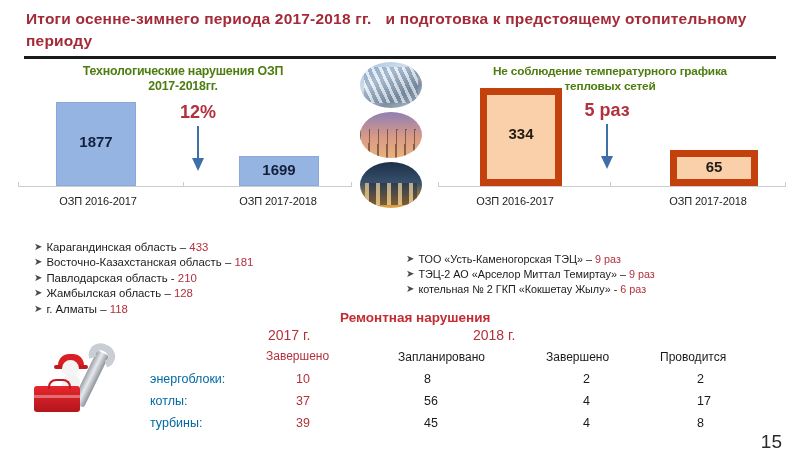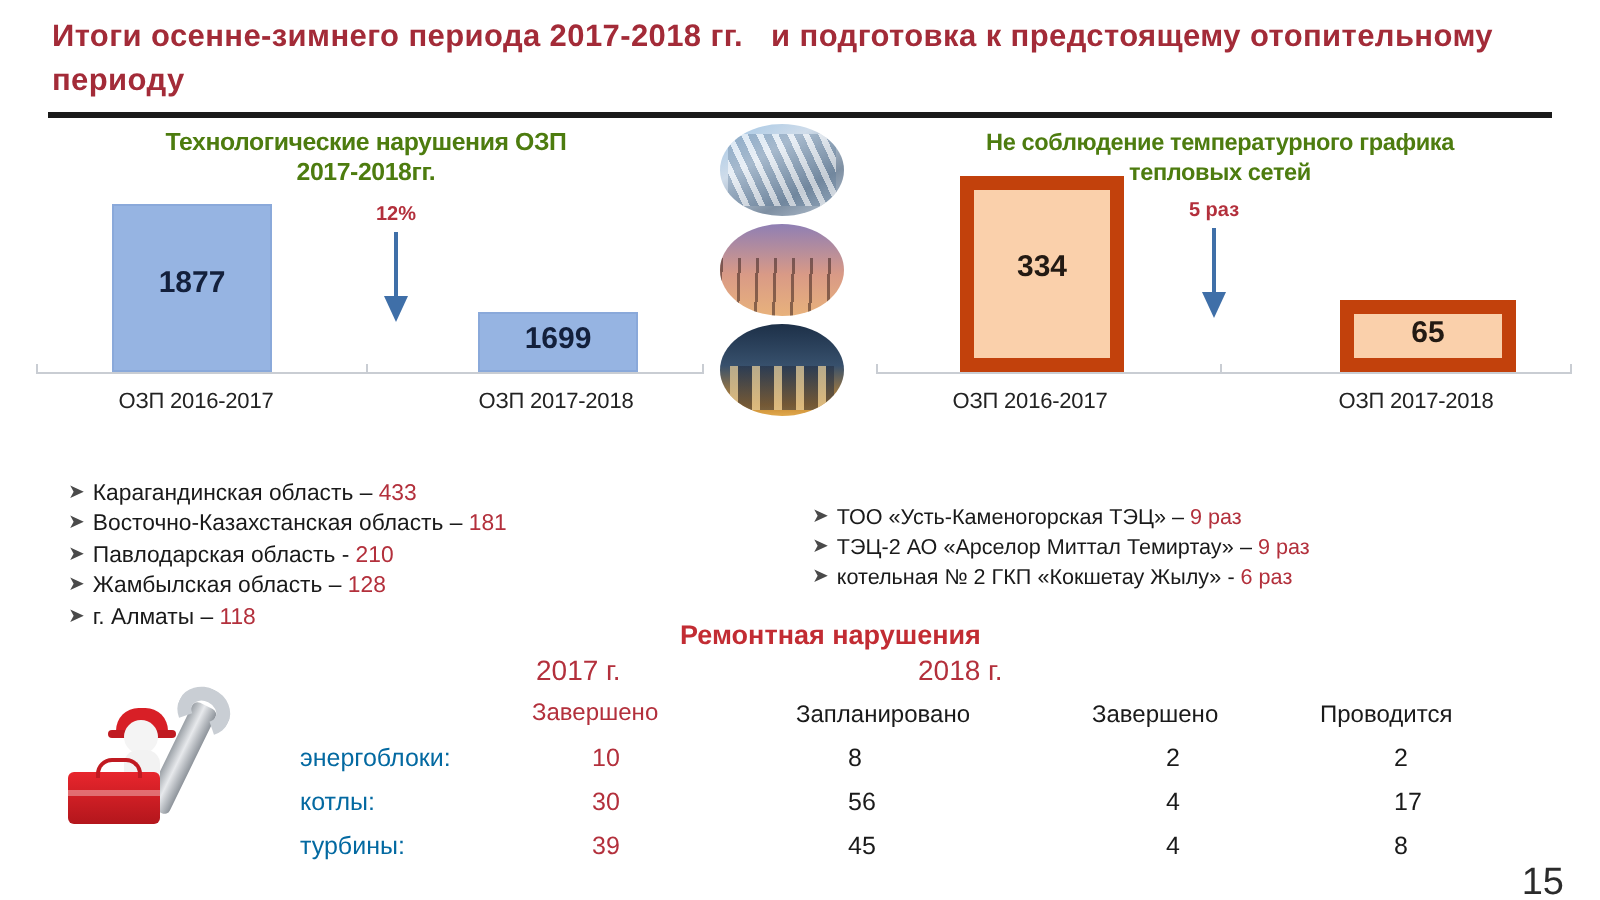--- a/index.html
+++ b/index.html
@@ -60,21 +60,21 @@
   .bar.orange{background:#fad0ab;border:7px solid #c2410c;}
   .bar.orange .val{color:#231a13;}
 
   .catlabel{
     position:absolute;bottom:2px;text-align:center;
     font-size:11px;color:#222;letter-spacing:-.1px;
   }
 
   .annot{position:absolute;text-align:center;}
   .annot .lbl{
-    font-size:10px;font-weight:700;color:#b3303c;white-space:nowrap;
+    font-size:18px;font-weight:700;color:#b3303c;white-space:nowrap;
   }
   .arrow{
     position:relative;width:100%;height:46px;margin-top:3px;
   }
   .arrow .shaft{
     position:absolute;left:50%;top:0;width:2px;height:36px;
     background:#3f6fa8;transform:translateX(-50%);
   }
   .arrow .head{
     position:absolute;left:50%;top:32px;width:0;height:0;
@@ -109,21 +109,21 @@
   .blist-left{left:34px;top:240px;}
   .blist-right{left:406px;top:252px;font-size:10.8px;line-height:15px;}
 
   
   .rk-title{
     position:absolute;left:340px;top:310px;
     font-size:13.5px;font-weight:700;color:#c22c33;
   }
   .yr{position:absolute;font-size:14px;color:#b3303c;}
   .yr2017{left:268px;top:327px;}
-  .yr2018{left:459px;top:327px;}
+  .yr2018{left:473px;top:327px;}
 
   .chead{position:absolute;font-size:12px;}
   .ch-zav17{left:266px;top:349px;color:#b3303c;}
   .ch-plan{left:398px;top:350px;color:#1a1a1a;}
   .ch-zav18{left:546px;top:350px;color:#1a1a1a;}
   .ch-prov{left:660px;top:350px;color:#1a1a1a;}
 
   .rowlabel{position:absolute;left:150px;font-size:12.5px;color:#0369a1;}
   .c17{position:absolute;left:296px;font-size:12.5px;color:#b3303c;}
   .cplan{position:absolute;left:424px;font-size:12.5px;color:#1a1a1a;}
@@ -308,21 +308,21 @@
   <div class="chead ch-zav18">Завершено</div>
   <div class="chead ch-prov">Проводится</div>
 
   <div class="rowlabel r0">энергоблоки:</div>
   <div class="c17 r0">10</div>
   <div class="cplan r0">8</div>
   <div class="czav r0">2</div>
   <div class="cprov r0">2</div>
 
   <div class="rowlabel r1">котлы:</div>
-  <div class="c17 r1">30</div>
+  <div class="c17 r1">37</div>
   <div class="cplan r1">56</div>
   <div class="czav r1">4</div>
   <div class="cprov r1">17</div>
 
   <div class="rowlabel r2">турбины:</div>
   <div class="c17 r2">39</div>
   <div class="cplan r2">45</div>
   <div class="czav r2">4</div>
   <div class="cprov r2">8</div>
 

